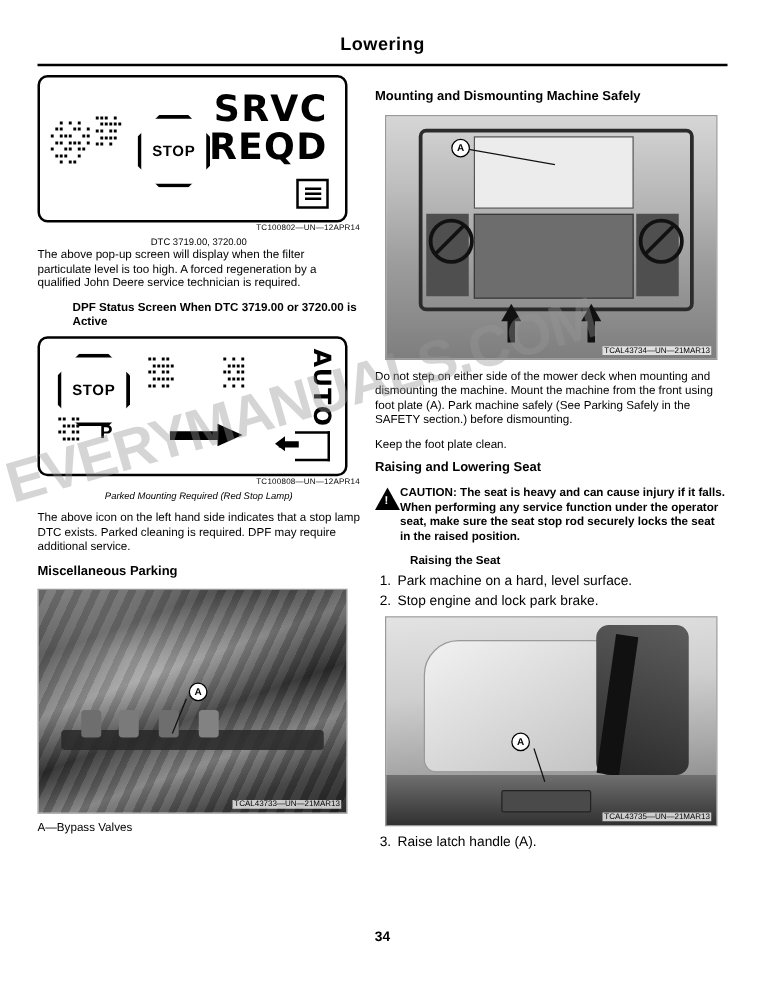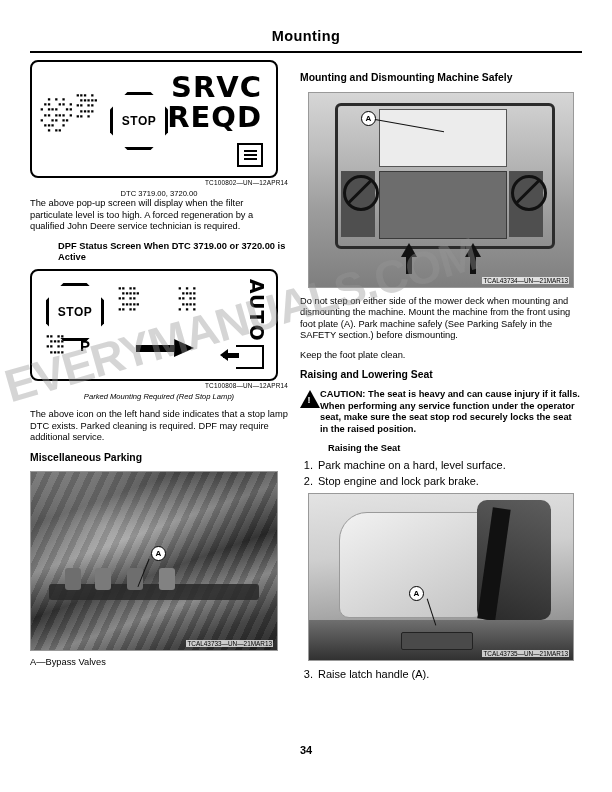--- a/index.html
+++ b/index.html
@@ -354,21 +354,21 @@
     font-size: 9.3px;
     margin: 6px 0 0 0;
   }
 </style>
 </head>
 <body>
 
 <div class="page">
 
   <div class="header">
-    <div class="header-title">Mounting</div>
+    <div class="header-title">Lowering</div>
   </div>
   <div class="header-rule"></div>
 
   <div class="col-left">
 
     <div class="lcd lcd1">
       <div class="dots" style="left:8px; top:34px;">  ▪ ▪ ▪
  ▪▪  ▪▪ ▪
 ▪ ▪▪▪  ▪▪
  ▪▪ ▪▪▪ ▪

